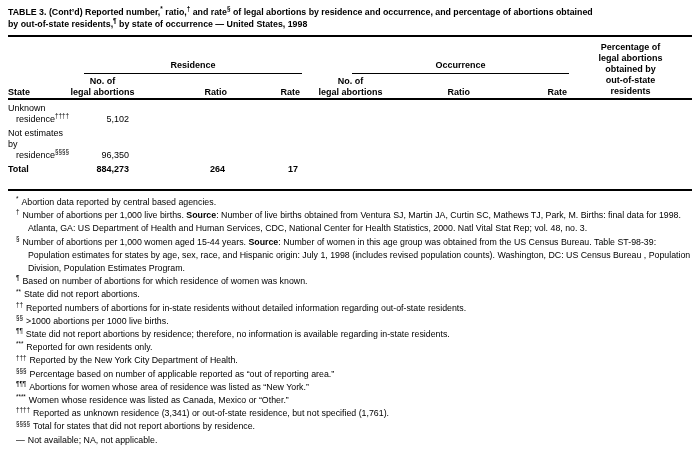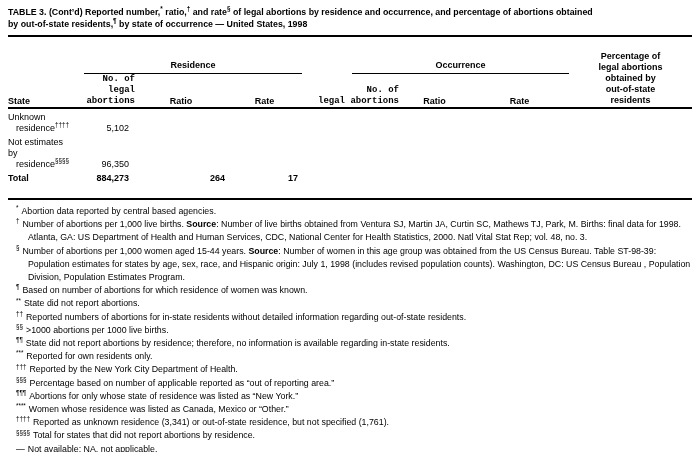--- a/index.html
+++ b/index.html
@@ -23,22 +23,22 @@
   }
   .tbl th, .tbl td { padding: 0; }
   thead th { font-weight: bold; vertical-align: bottom; line-height: 11px; }
   tr.hr1 { height: 37px; }
   tr.hr2 { height: 25px; }
   .grp-label { text-align: center; border-bottom: 1px solid #000; padding-bottom: 2px; }
   .grp-res { margin-left: 14px; }
   .grp-occ { margin-left: 50px; }
   th.c-state { text-align: left; }
   th.c-pct { white-space: pre-line; padding-bottom: 1px; }
-  th.c-no { text-align: right; white-space: pre-line; font-family: Liberation Mono, monospace; }
-  th.c-ratio, th.c-rate { text-align: center; padding-right: 2px; }
+  th.c-no { text-align: center; white-space: pre-line; }
+  th.c-ratio, th.c-rate { text-align: right; padding-right: 2px; }
   tr.hr2 th, th.c-state, th.c-pct { border-bottom: 2px solid #000; }
 
   tbody td { vertical-align: bottom; line-height: 11px; font-weight: normal; }
   tr.datarow td { padding-top: 3px; }
   td.c-state { text-align: left; }
   td.c-state .indent { padding-left: 8px; }
   td.c-no { text-align: right; padding-right: 6px; }
   td.c-ratio, td.c-rate { text-align: right; padding-right: 4px; }
   tr.totalrow td {
     font-weight: bold; border-bottom: 2px solid #000;
@@ -143,20 +143,20 @@
     <div class="fn"><span class="m">†</span><span>Number of abortions per 1,000 live births. </span><span class="bold">Source</span><span>: Number of live births obtained from Ventura SJ, Martin JA, Curtin SC, Mathews TJ, Park, M. Births: final data for 1998. Atlanta, GA: US Department of Health and Human Services, CDC, National Center for Health Statistics, 2000. Natl Vital Stat Rep; vol. 48, no. 3.</span></div>
     <div class="fn"><span class="m">§</span><span>Number of abortions per 1,000 women aged 15-44 years. </span><span class="bold">Source</span><span>: Number of women in this age group was obtained from the US Census Bureau. Table ST-98-39: Population estimates for states by age, sex, race, and Hispanic origin: July 1, 1998 (includes revised population counts). Washington, DC: US Census Bureau , Population Division, Population Estimates Program.</span></div>
     <div class="fn"><span class="m">¶</span><span>Based on number of abortions for which residence of women was known.</span></div>
     <div class="fn"><span class="m">**</span><span>State did not report abortions.</span></div>
     <div class="fn"><span class="m">††</span><span>Reported numbers of abortions for in-state residents without detailed information regarding out-of-state residents.</span></div>
     <div class="fn"><span class="m">§§</span><span>&gt;1000 abortions per 1000 live births.</span></div>
     <div class="fn"><span class="m">¶¶</span><span>State did not report abortions by residence; therefore, no information is available regarding in-state residents.</span></div>
     <div class="fn"><span class="m">***</span><span>Reported for own residents only.</span></div>
     <div class="fn"><span class="m">†††</span><span>Reported by the New York City Department of Health.</span></div>
     <div class="fn"><span class="m">§§§</span><span>Percentage based on number of applicable reported as “out of reporting area.”</span></div>
-    <div class="fn"><span class="m">¶¶¶</span><span>Abortions for only whose state of residence was listed as “New York.”</span></div>
+    <div class="fn"><span class="m">¶¶¶</span><span>Abortions for women whose area of residence was listed as “New York.”</span></div>
     <div class="fn"><span class="m">****</span><span>Women whose residence was listed as Canada, Mexico or “Other.”</span></div>
     <div class="fn"><span class="m">††††</span><span>Reported as unknown residence (3,341) or out-of-state residence, but not specified (1,761).</span></div>
     <div class="fn"><span class="m">§§§§</span><span>Total for states that did not report abortions by residence.</span></div>
     <div class="fn dash"><span class="m">—</span><span>Not available; NA, not applicable.</span></div>
   </div>
 
 </div>
 
 </body></html>

